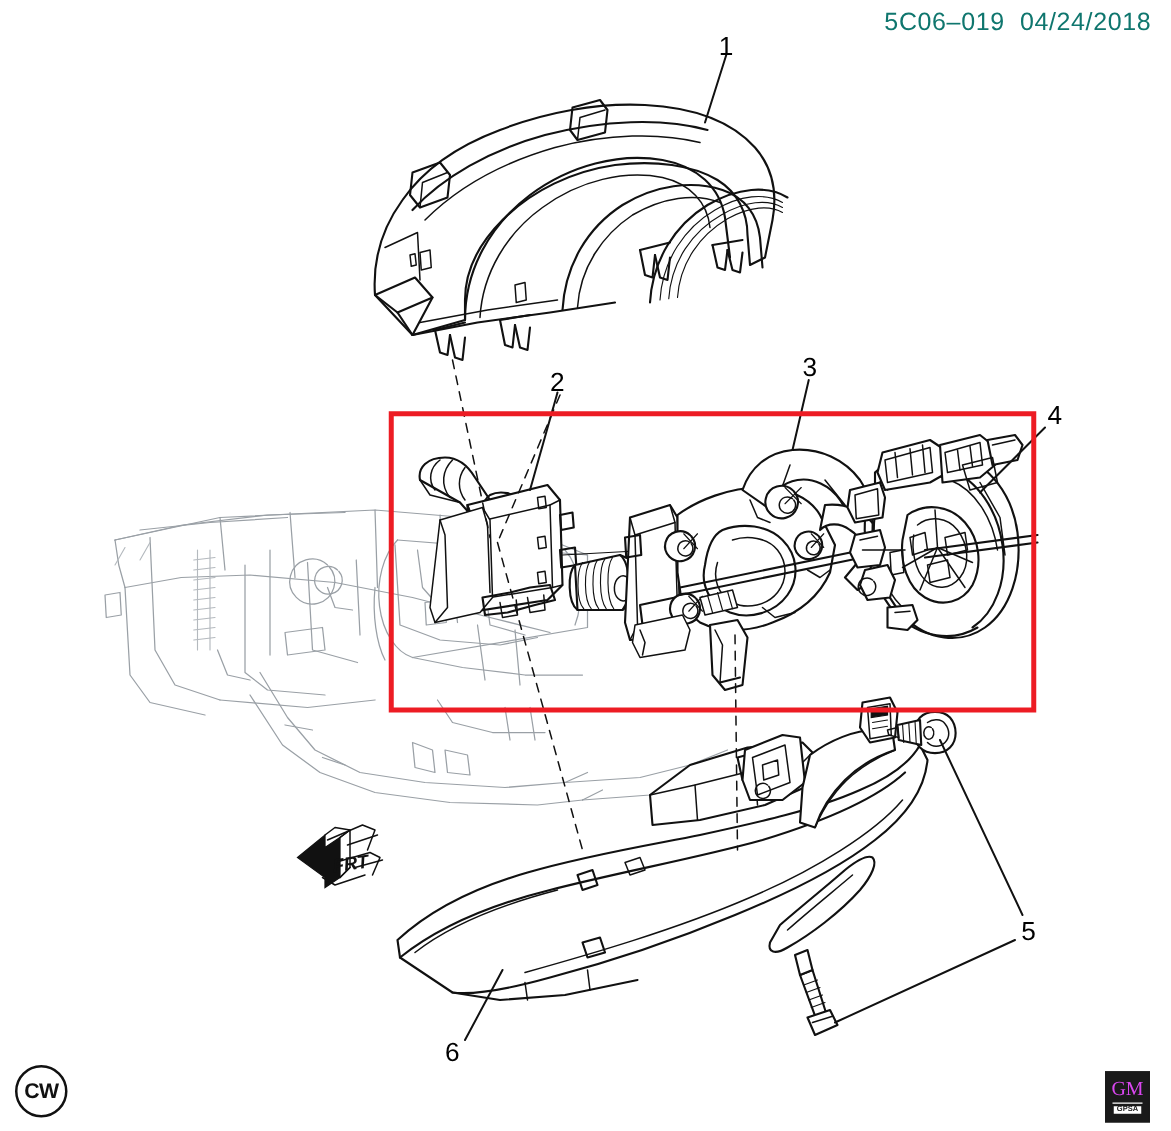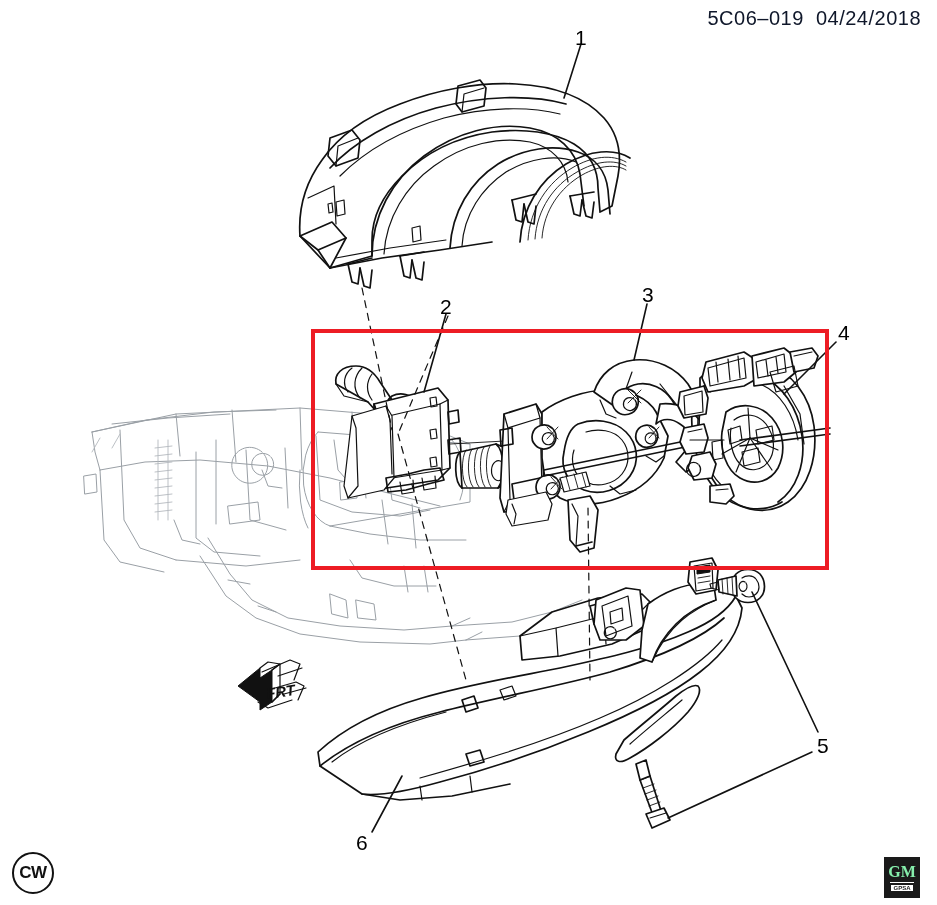--- a/index.html
+++ b/index.html
@@ -23,21 +23,21 @@
     top: 0;
     width: 937px;
     height: 905px;
   }
   .hdr {
     position: absolute;
     top: 7px;
     right: 16px;
     font-size: 20px;
     letter-spacing: 0.5px;
-    color: #0f172a;
+    color: #0f766e;
     white-space: pre;
     font-family: "Liberation Sans", sans-serif;
   }
   .callout {
     position: absolute;
     font-size: 21px;
     color: #000;
     font-family: "Liberation Sans", sans-serif;
     line-height: 1;
   }
@@ -66,23 +66,23 @@
     background: #1a1a1a;
     border: 1px solid #1a1a1a;
     display: flex;
     flex-direction: column;
     align-items: center;
     justify-content: center;
     padding: 1px 0;
     box-sizing: border-box;
   }
   .gm-logo .gm-main {
-    color: #86efac;
+    color: #d946ef;
     font-size: 16px;
-    font-weight: bold;
+    font-weight: normal;
     font-family: "Liberation Serif", serif;
     line-height: 1;
     letter-spacing: 0px;
   }
   .gm-logo .gm-rule {
     width: 24px;
     height: 1px;
     background: #ffffff;
     margin: 2px 0 2px 0;
   }

